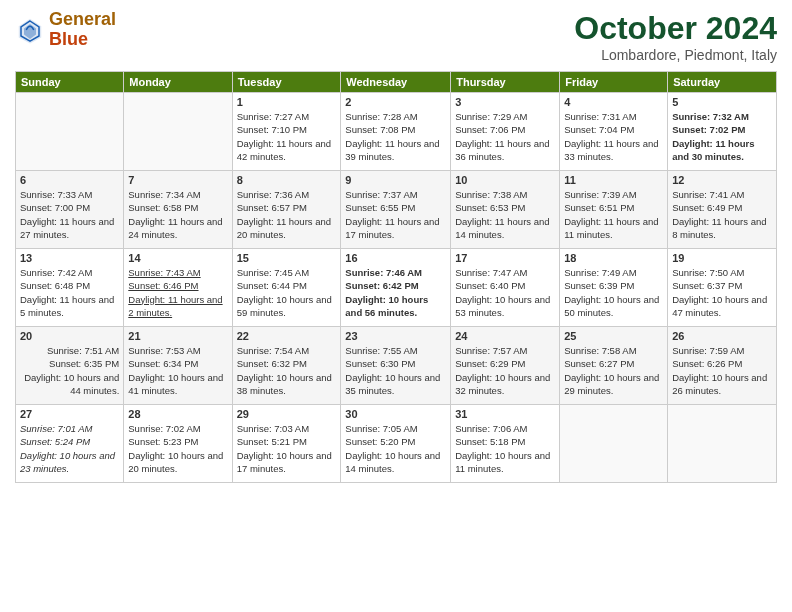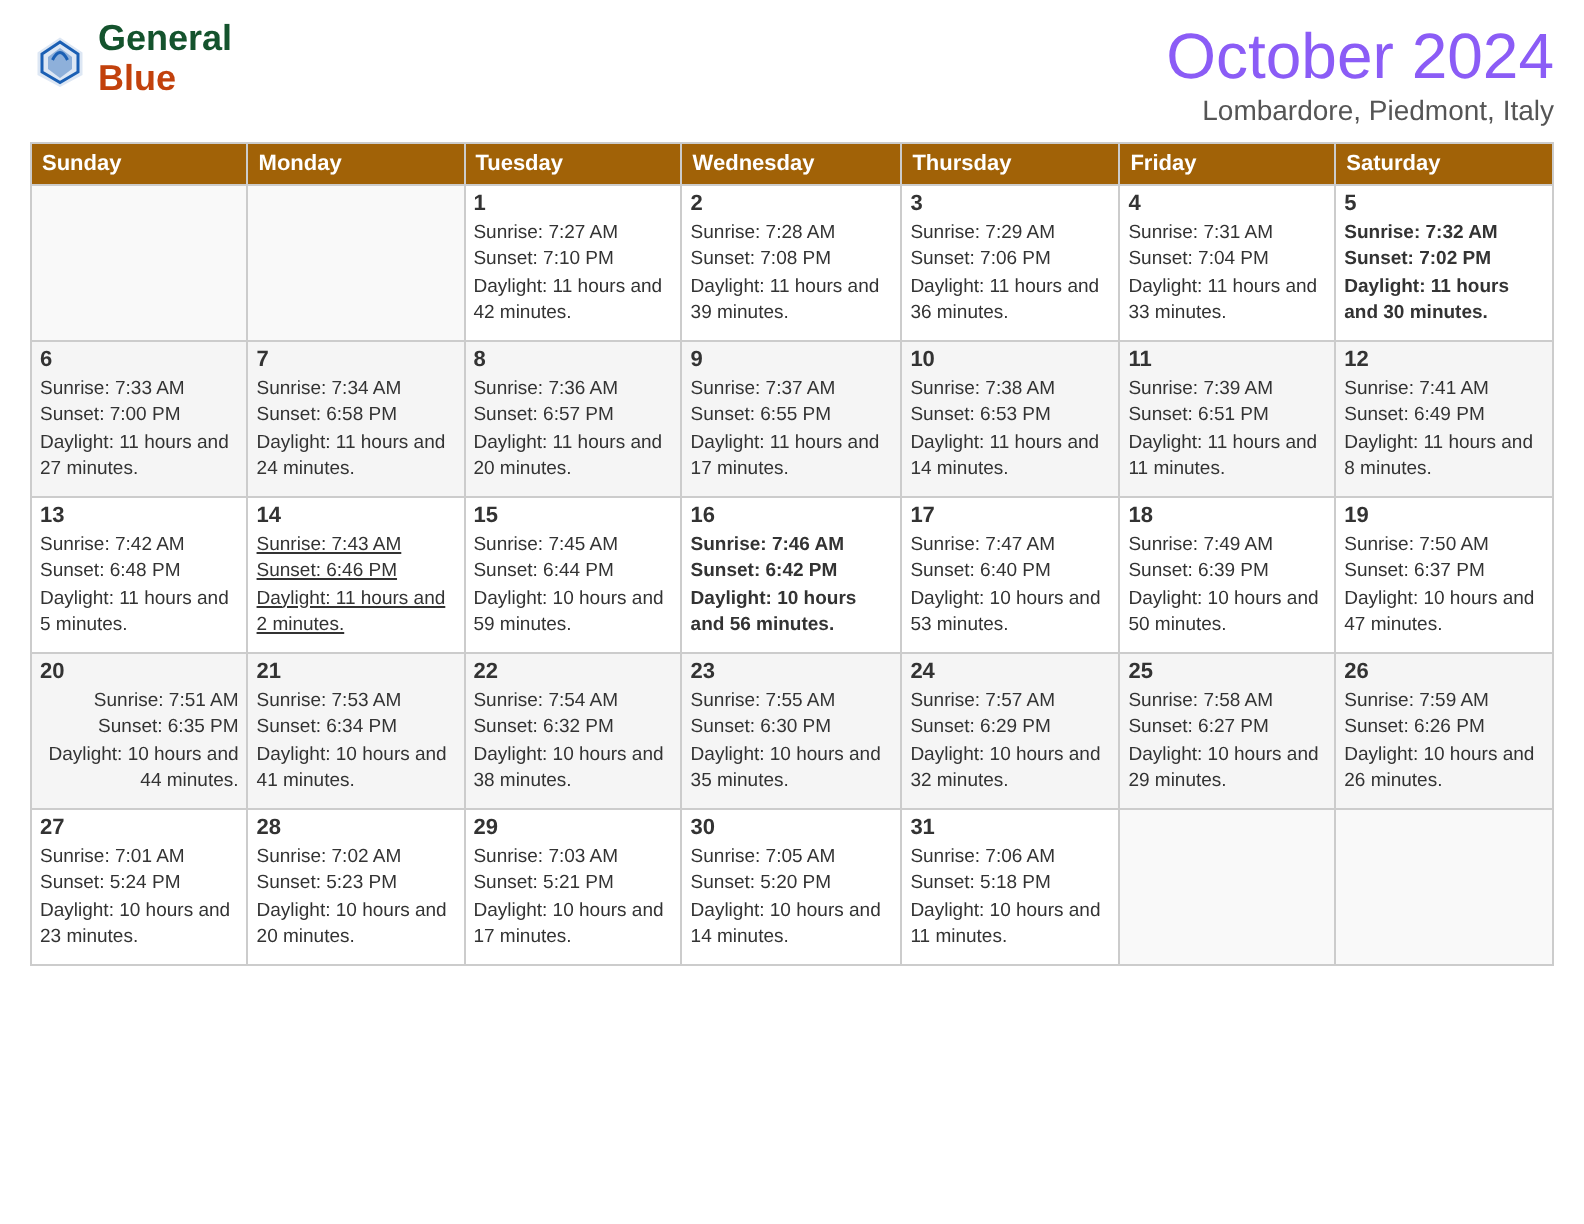--- a/index.html
+++ b/index.html
@@ -23,45 +23,45 @@
     .logo {
       display: flex;
       align-items: center;
       gap: 4px;
     }
     .logo-text {
       font-size: 18px;
       font-weight: bold;
       line-height: 1.1;
     }
-    .logo-text span.general { color: #14532d; }
+    .logo-text span.general { color: #a16207; }
     .logo-text span.blue { color: #c2410c; }
     .logo-icon {
       width: 30px;
       height: 30px;
     }
     .title-block {
       text-align: right;
     }
     .month-title {
       font-size: 32px;
-      font-weight: normal;
-      color: #8b5cf6;
+      font-weight: bold;
+      color: #14532d;
     }
     .location {
       font-size: 14px;
       color: #555;
     }
     table {
       width: 100%;
       border-collapse: collapse;
       font-size: 10px;
     }
     thead tr th {
-      background-color: #a16207;
+      background-color: #4d7c0f;
       color: #fff;
       text-align: left;
       padding: 4px 5px;
       font-size: 11px;
       font-weight: bold;
       border: 1px solid #ccc;
     }
     tbody tr td {
       border: 1px solid #ccc;
       vertical-align: top;
@@ -286,21 +286,21 @@
           <td>
             <span class="day-num">26</span>
             <div class="day-info" style="white-space: pre-line;">Sunrise: 7:59 AM
 Sunset: 6:26 PM
 Daylight: 10 hours and 26 minutes.</div>
           </td>
         </tr>
         <tr>
           <td>
             <span class="day-num">27</span>
-            <div class="day-info" style="white-space: pre-line;">Sunrise: 7:01 AM
+            <div class="day-info" style="white-space: pre-line; font-style: italic;">Sunrise: 7:01 AM
 Sunset: 5:24 PM
 Daylight: 10 hours and 23 minutes.</div>
           </td>
           <td>
             <span class="day-num">28</span>
             <div class="day-info" style="white-space: pre-line;">Sunrise: 7:02 AM
 Sunset: 5:23 PM
 Daylight: 10 hours and 20 minutes.</div>
           </td>
           <td>

